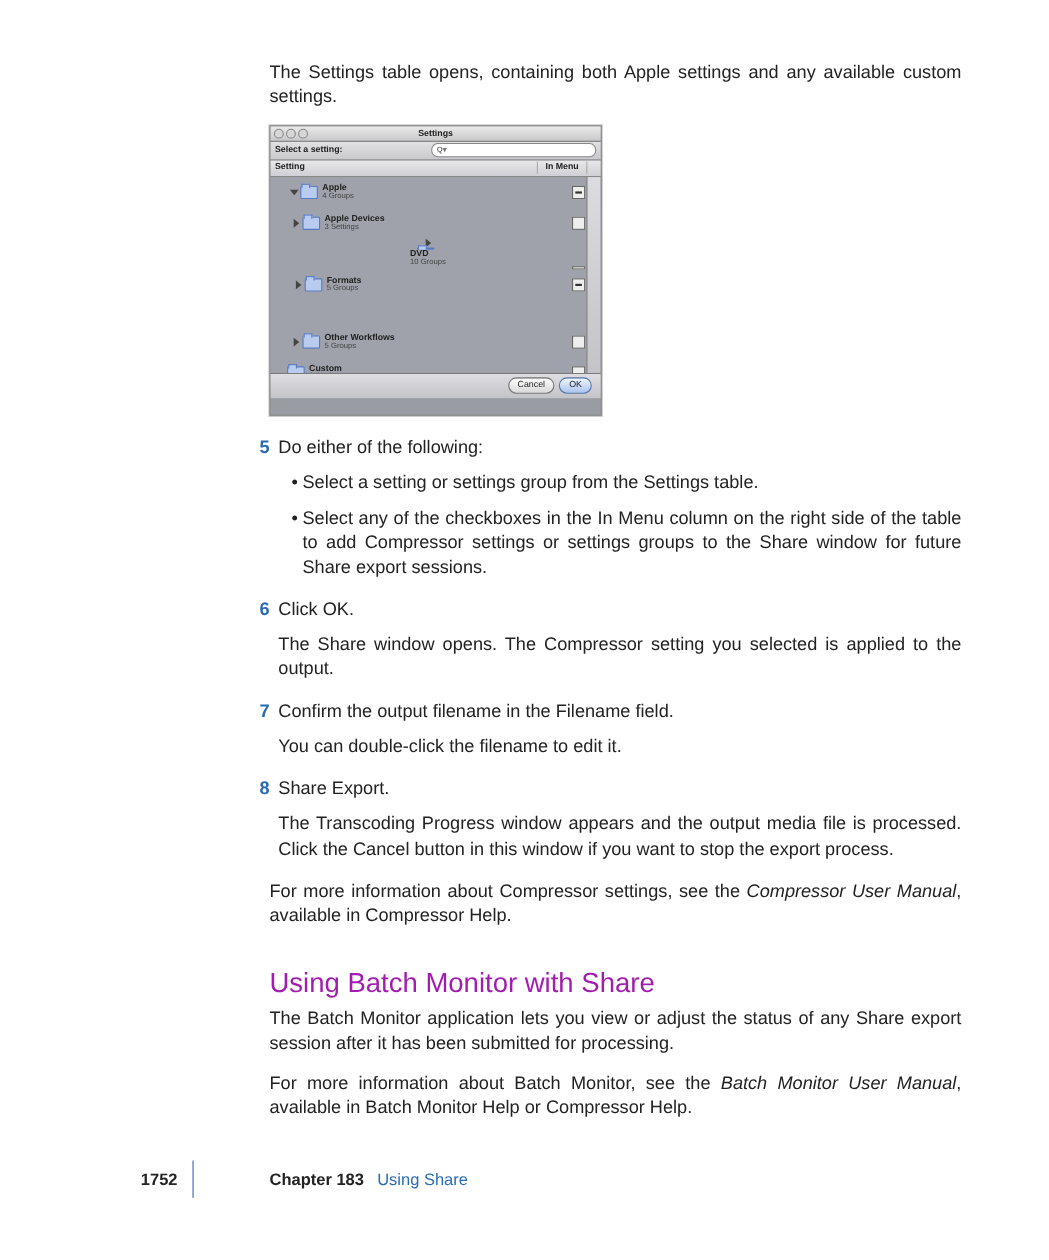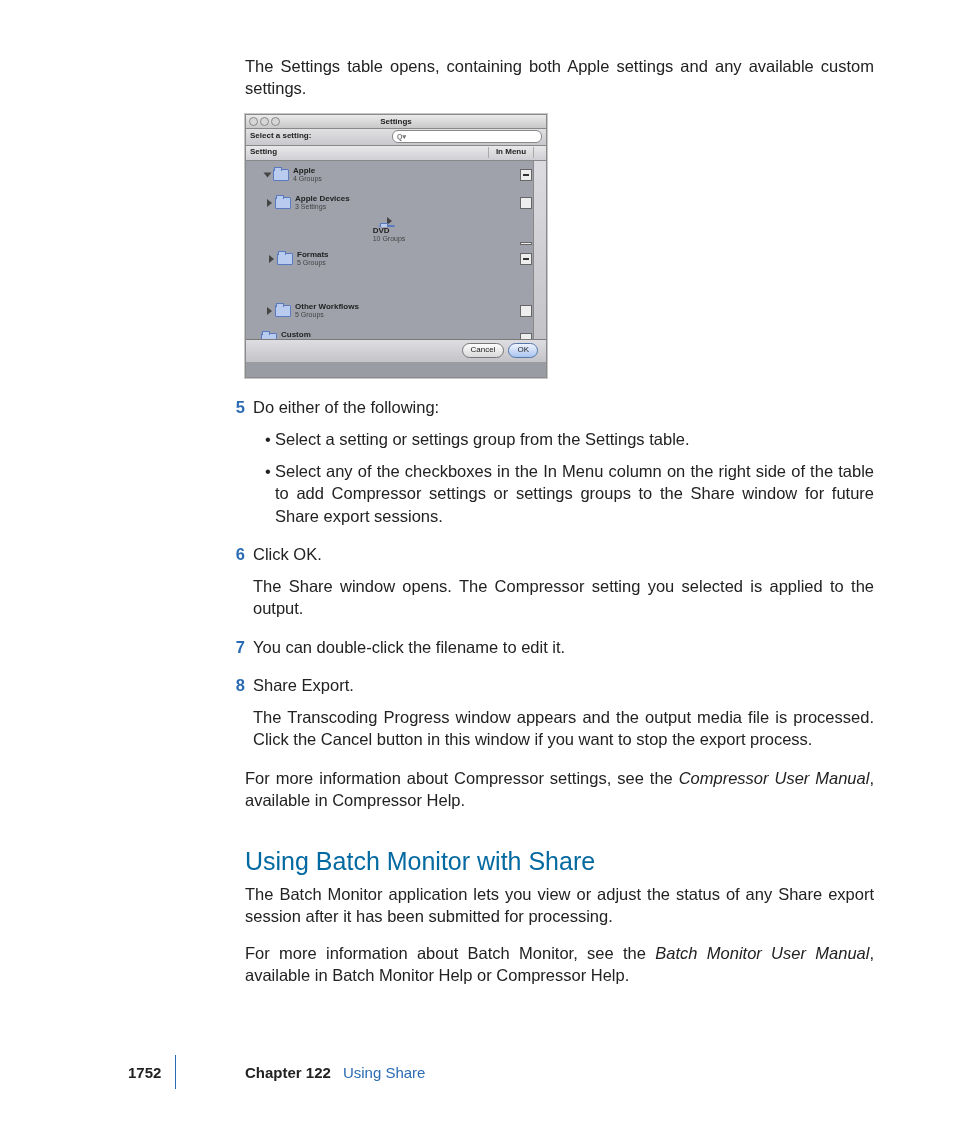--- a/index.html
+++ b/index.html
@@ -132,21 +132,21 @@
     font-weight: bold;
     flex-shrink: 0;
   }
   .step-body { flex: 1; }
   .step-body > p { margin: 0 0 10px 0; text-align: justify; }
   .bullet-item { display: flex; margin: 4px 0 10px 12px; }
   .bullet-dot { width: 10px; flex-shrink: 0; color: #222; }
   .bullet-txt { flex:1; text-align: justify; }
 
   .section-heading {
-    color: #0369a1;
+    color: #a21caf;
     font-size: 25px;
     font-weight: 400;
     margin: 34px 0 4px 0;
   }
   em.ital { font-style: italic; }
 
   
   .footer {
     position: absolute;
     left: 0;
@@ -287,20 +287,21 @@
     <div class="step-num">6</div>
     <div class="step-body">
       <p class="tight">Click OK.</p>
       <p>The Share window opens. The Compressor setting you selected is applied to the output.</p>
     </div>
   </div>
 
   <div class="step">
     <div class="step-num">7</div>
     <div class="step-body">
+      <p class="tight">Confirm the output filename in the Filename field.</p>
       <p>You can double-click the filename to edit it.</p>
     </div>
   </div>
 
   <div class="step">
     <div class="step-num">8</div>
     <div class="step-body">
       <p class="tight">Share Export.</p>
       <p>The Transcoding Progress window appears and the output media file is processed. Click the Cancel button in this window if you want to stop the export process.</p>
     </div>
@@ -313,17 +314,17 @@
   <h2 class="section-heading">Using Batch Monitor with Share</h2>
   <p>The Batch Monitor application lets you view or adjust the status of any Share export session after it has been submitted for processing.</p>
   <p>
     <span>For more information about Batch Monitor, see the </span><em class="ital">Batch Monitor User Manual</em><span>, available in Batch Monitor Help or Compressor Help.</span>
   </p>
 
   <div class="footer">
     <div class="footer-rule"></div>
     <div class="page-num">1752</div>
     <div class="chapter-label">
-      <b>Chapter 122</b><span class="blue">Using Share</span>
+      <b>Chapter 183</b><span class="blue">Using Share</span>
     </div>
   </div>
 
 </div>
 
 </body></html>

